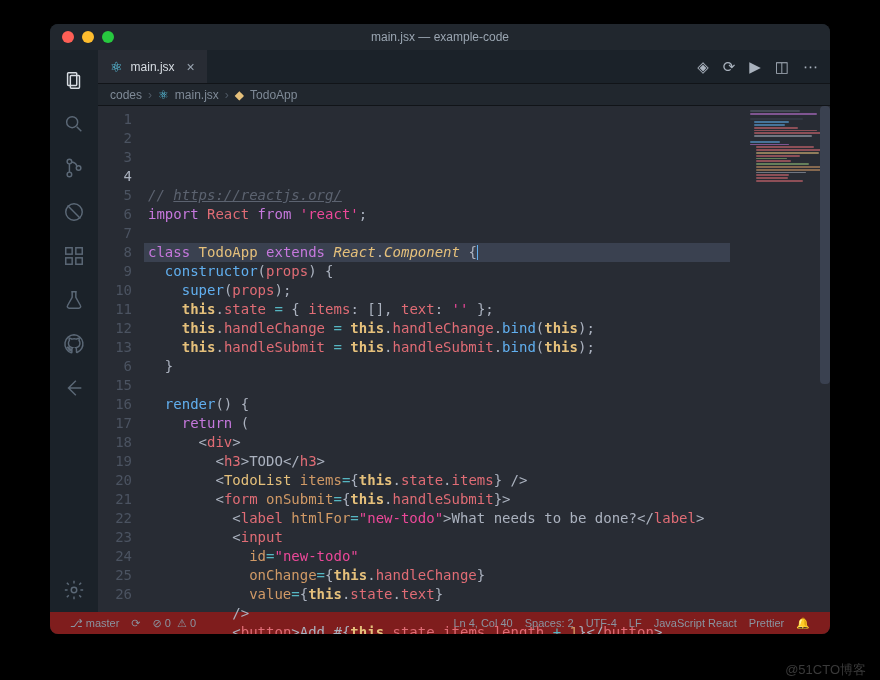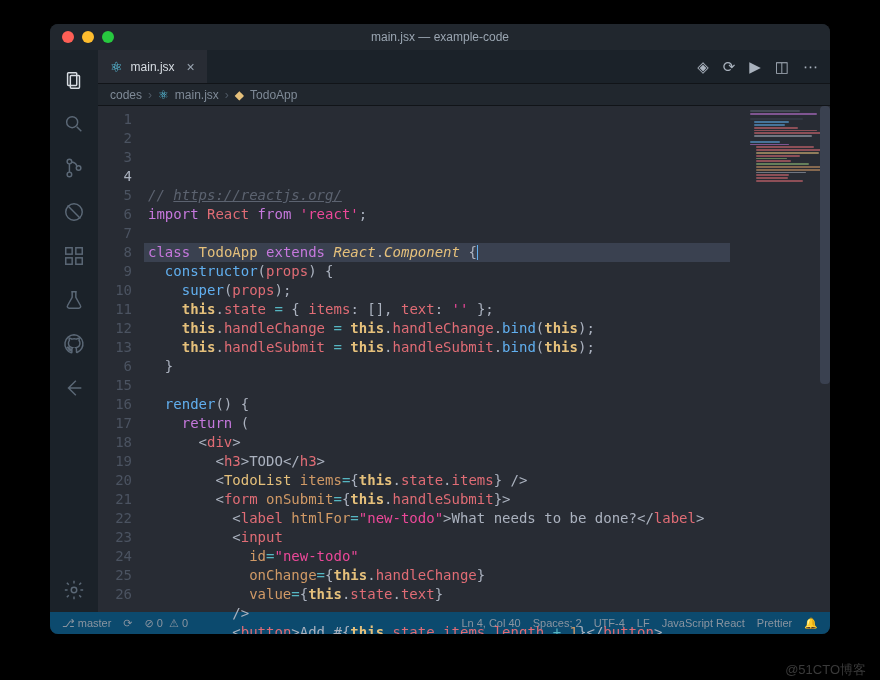--- a/index.html
+++ b/index.html
@@ -121,24 +121,24 @@
 .c-th { color: #e5c07b; font-weight: bold; }
 .c-tag { color: #e06c75; }
 .c-attr { color: #d19a66; }
 .c-br { color: #abb2bf; }
 .c-pl { color: #abb2bf; }
 .cursor {
   display: inline-block; width: 1px; height: 15px;
   background: #61afef; vertical-align: middle; margin-bottom: 2px;
 }
 .statusbar {
-  height: 22px; background: #0c4a6e;
+  height: 22px; background: #7f1d1d;
   display: flex; align-items: center;
   color: #8a94a0; font-size: 11px;
-  padding: 0 12px; gap: 12px;
+  padding: 0 20px; gap: 12px;
 }
 .statusbar .sbl, .statusbar .sbr { display: flex; align-items: center; gap: 12px; }
 .statusbar .sbr { margin-left: auto; }
 .statusbar span { cursor: pointer; }
 .watermark {
   position: absolute; right: 14px; bottom: 1px;
   color: #3a3a3a; font-size: 13px;
 }
 </style>
 </head>

